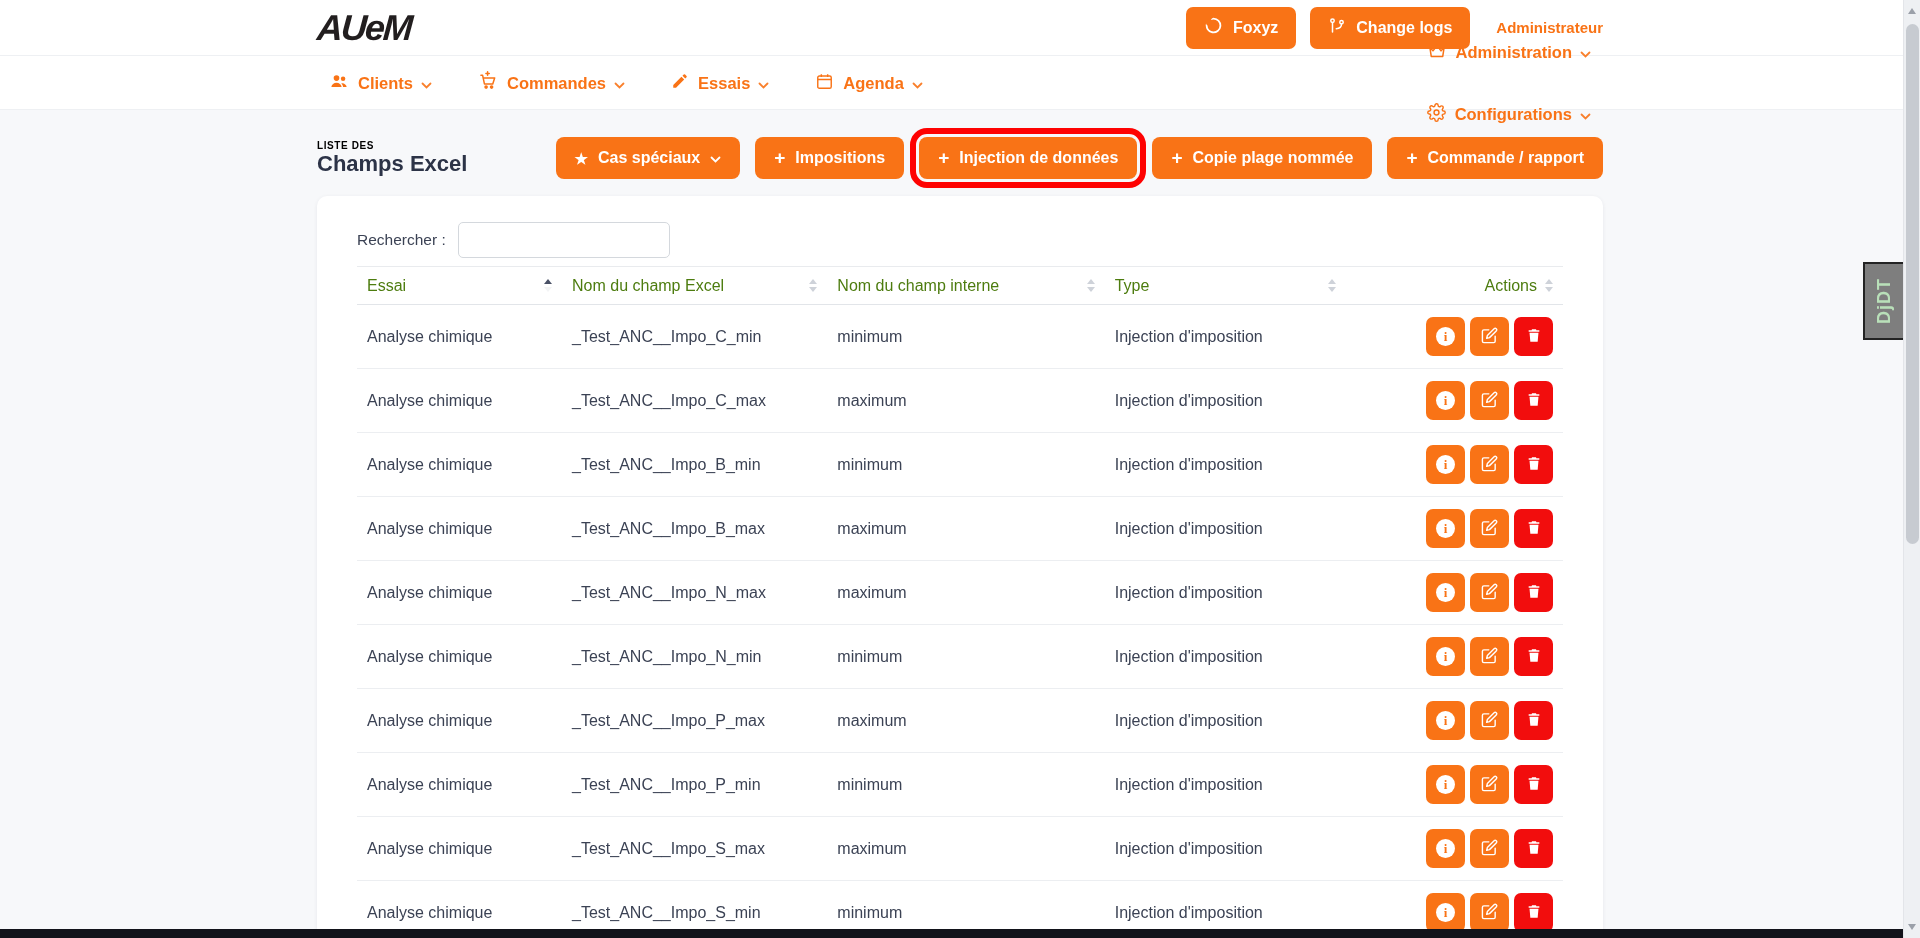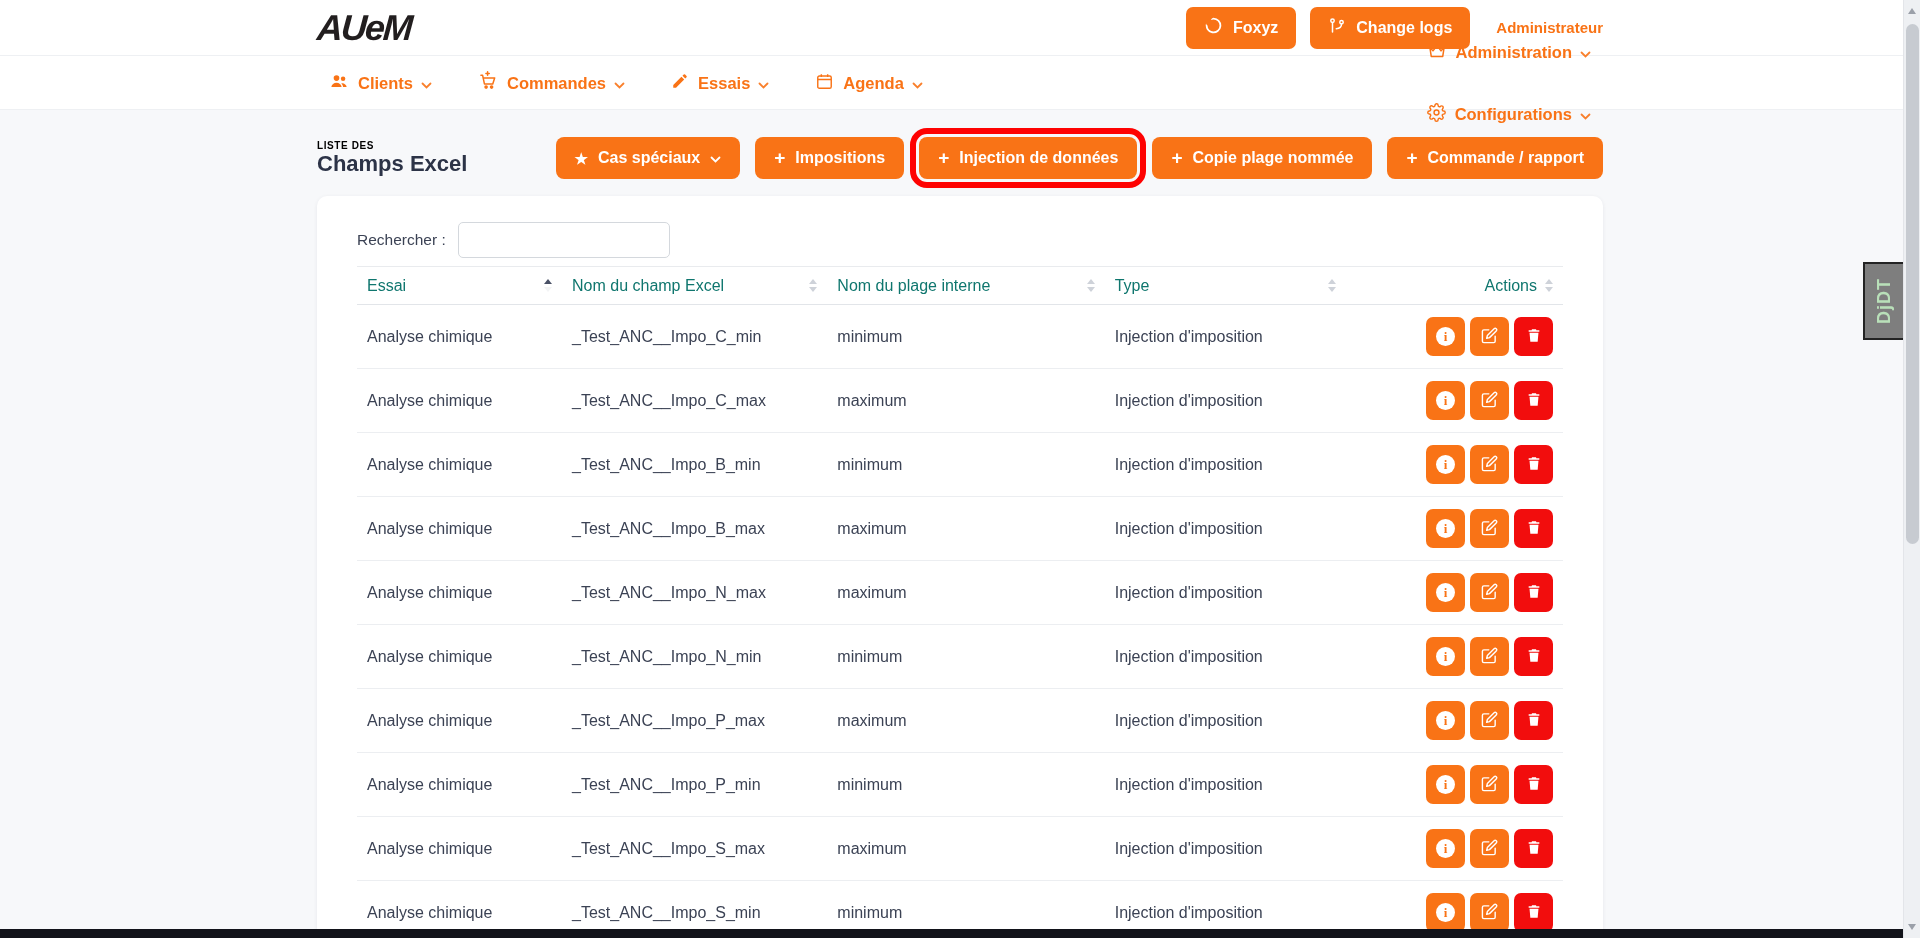--- a/index.html
+++ b/index.html
@@ -62,21 +62,21 @@
   .controls-right { display:flex; align-items:center; gap:12px; font-size:15.5px; }
   .search-input {
     width:212px; height:36px; border:1px solid #d4d8dd; border-radius:5px;
     font-size:15px; padding:0 10px; color:#3b4254; font-family:inherit; background:#fff;
   }
 
   
   table { width:100%; border-collapse:collapse; table-layout:fixed; }
   thead th {
     border-top:1px solid #e9ebee; border-bottom:1px solid #e2e5e9;
-    height:38px; font-weight:500; font-size:16px; color:#0f766e;
+    height:38px; font-weight:500; font-size:16px; color:#4d7c0f;
     text-align:left; padding:0 10px; cursor:pointer;
   }
   .th-flex { display:flex; align-items:center; }
   .th-flex.right { justify-content:flex-end; }
   .sorters { display:flex; flex-direction:column; gap:2.5px; margin-left:auto; padding-left:8px; }
   .th-flex.right .sorters { margin-left:0; }
   .tri-up { width:0; height:0; border-left:4.5px solid transparent; border-right:4.5px solid transparent; border-bottom:5.5px solid #ced2d9; }
   .tri-down { width:0; height:0; border-left:4.5px solid transparent; border-right:4.5px solid transparent; border-top:5.5px solid #ced2d9; }
   .tri-up.active { border-bottom-color:#4a5166; }
   .tri-down.faint { opacity:.25; }
@@ -295,21 +295,21 @@
             <div class="th-flex">
               <span>Nom du champ Excel</span>
               <span class="sorters">
                   <span class="tri-up"></span>
                   <span class="tri-down"></span>
                 </span>
             </div>
           </th>
           <th>
             <div class="th-flex">
-              <span>Nom du plage interne</span>
+              <span>Nom du champ interne</span>
               <span class="sorters">
                   <span class="tri-up"></span>
                   <span class="tri-down"></span>
                 </span>
             </div>
           </th>
           <th>
             <div class="th-flex">
               <span>Type</span>
               <span class="sorters">

